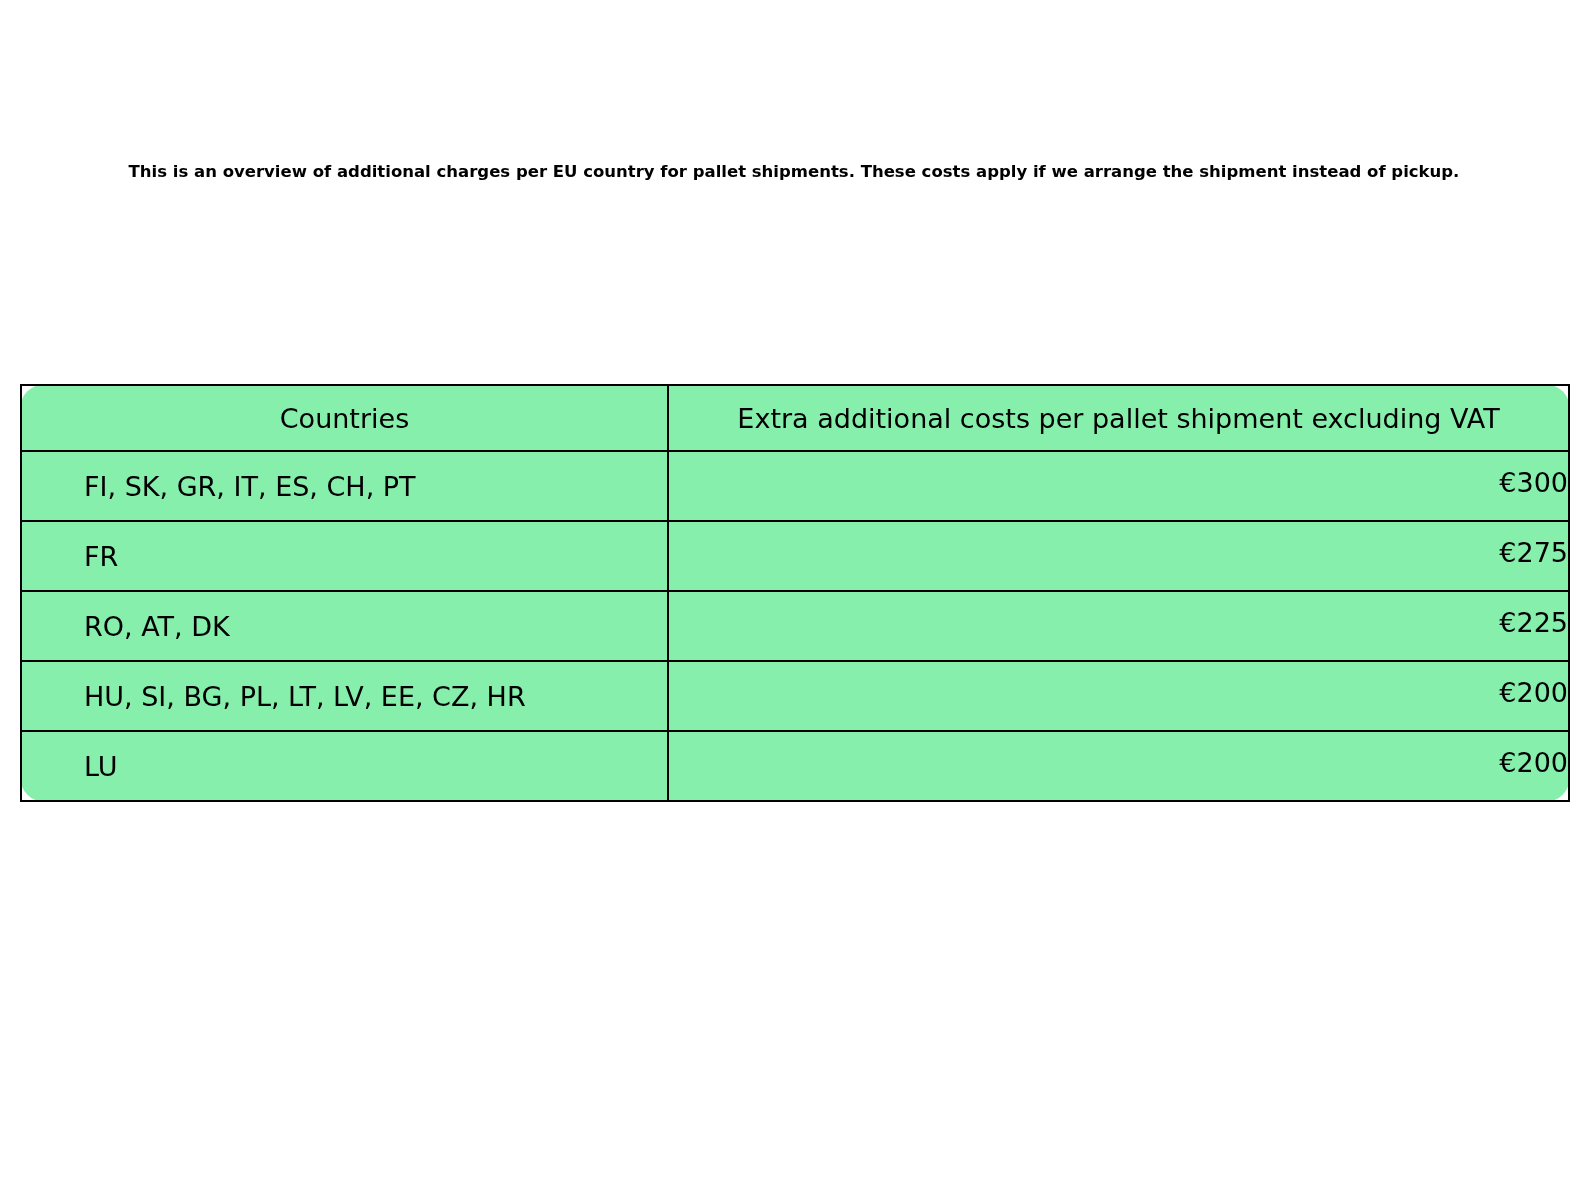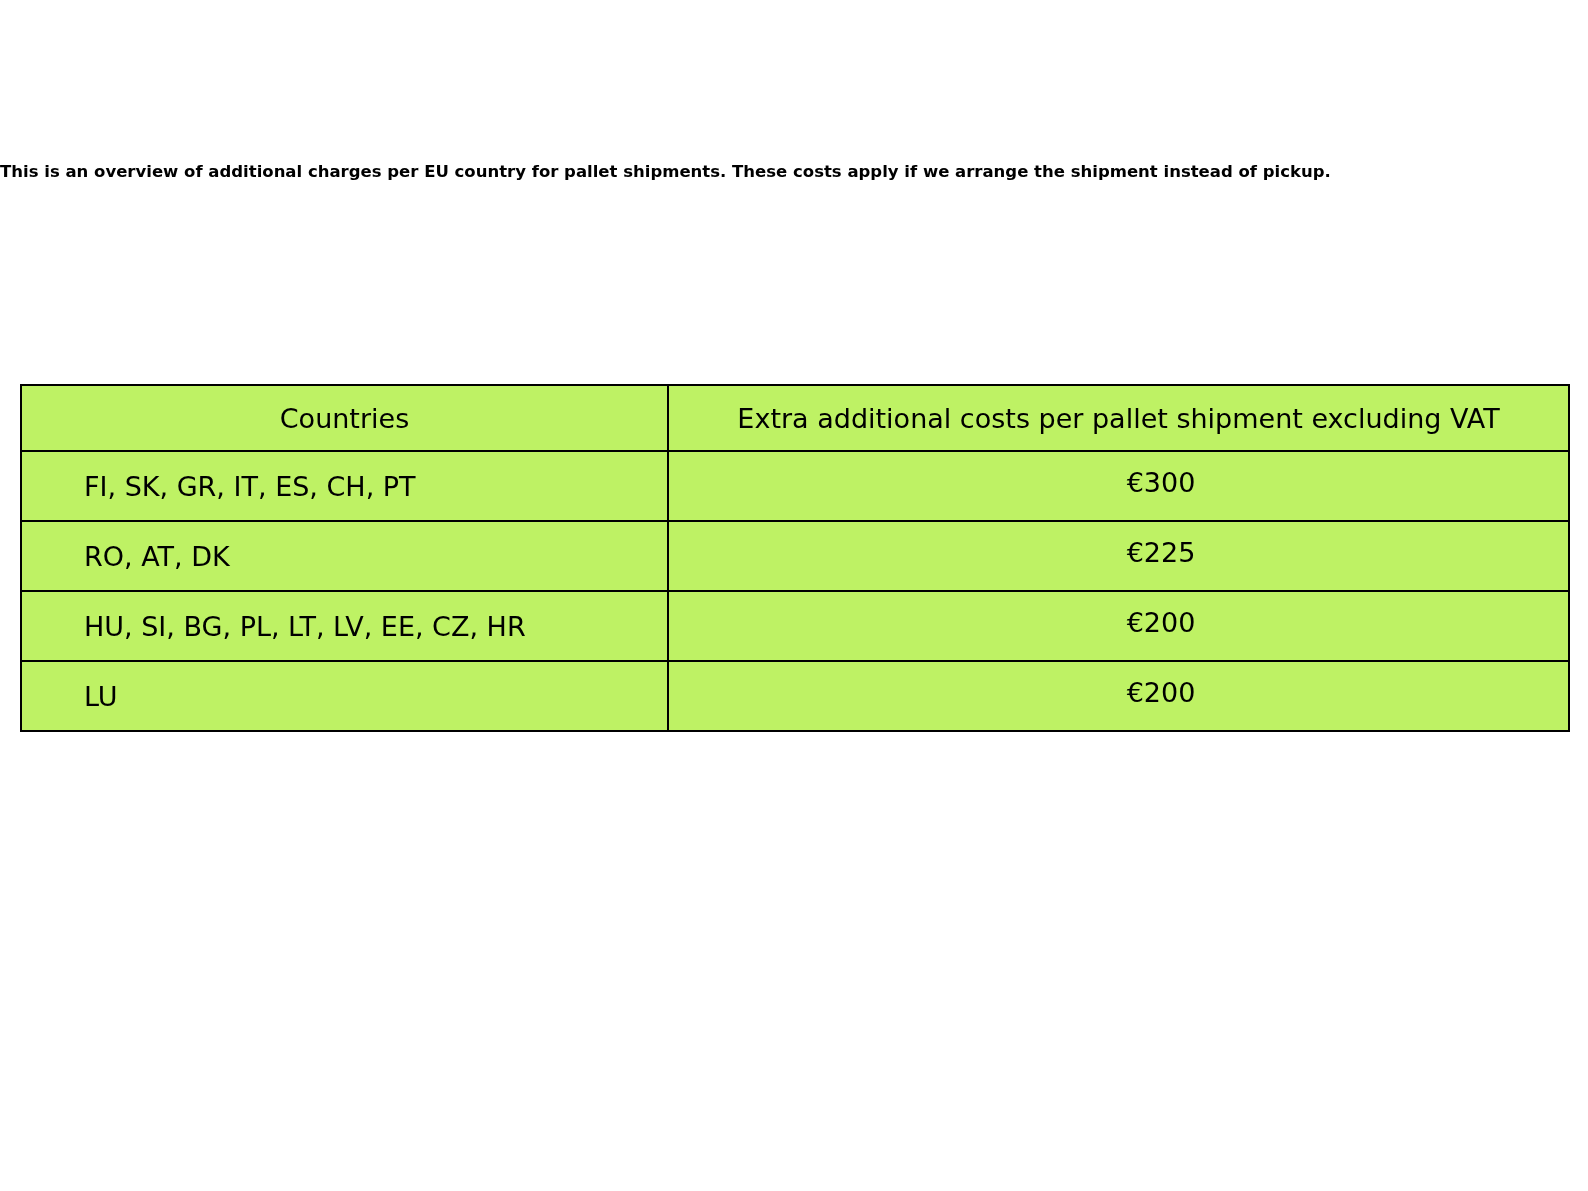--- a/index.html
+++ b/index.html
@@ -14,50 +14,52 @@
     background: #ffffff;
     font-family: "DejaVu Sans", sans-serif;
     color: #000000;
     overflow: hidden;
   }
   .page-title {
     position: absolute;
     top: 162px;
     left: 0;
     width: 100%;
+    text-align: center;
     font-size: 16.5px;
     font-weight: bold;
     color: #000000;
     white-space: nowrap;
   }
   table.charges-table {
     position: absolute;
     left: 20px;
     top: 384px;
     width: 1550px;
     border-collapse: collapse;
     table-layout: fixed;
-    background: #bef264;
+    background: #86efac;
+    border-radius: 25px;
   }
   .charges-table th,
   .charges-table td {
     border: 2px solid #000000;
     font-size: 27px;
     font-weight: normal;
     color: #000000;
     vertical-align: middle;
     overflow: hidden;
     white-space: nowrap;
   }
   .charges-table thead tr { height: 66px; }
   .charges-table tbody tr { height: 70px; }
   .col-countries { width: 645px; }
   .charges-table th { text-align: center; padding: 0; }
   .charges-table td.countries-cell { text-align: left; padding: 0 12px 0 62px; }
-  .charges-table td.cost-cell { text-align: center; padding: 0 0 7px 85px; }
+  .charges-table td.cost-cell { text-align: right; padding: 0 0 7px 85px; }
 </style>
 </head>
 <body>
 
 <div class="page">
 
   <div class="page-title">This is an overview of additional charges per EU country for pallet shipments. These costs apply if we arrange the shipment instead of pickup.</div>
 
   <table class="charges-table">
     <thead>
@@ -65,20 +67,24 @@
         <th class="col-countries">Countries</th>
         <th class="col-cost">Extra additional costs per pallet shipment excluding VAT</th>
       </tr>
     </thead>
     <tbody>
       <tr>
         <td class="countries-cell">FI, SK, GR, IT, ES, CH, PT</td>
         <td class="cost-cell">€300</td>
       </tr>
       <tr>
+        <td class="countries-cell">FR</td>
+        <td class="cost-cell">€275</td>
+      </tr>
+      <tr>
         <td class="countries-cell">RO, AT, DK</td>
         <td class="cost-cell">€225</td>
       </tr>
       <tr>
         <td class="countries-cell">HU, SI, BG, PL, LT, LV, EE, CZ, HR</td>
         <td class="cost-cell">€200</td>
       </tr>
       <tr>
         <td class="countries-cell">LU</td>
         <td class="cost-cell">€200</td>

